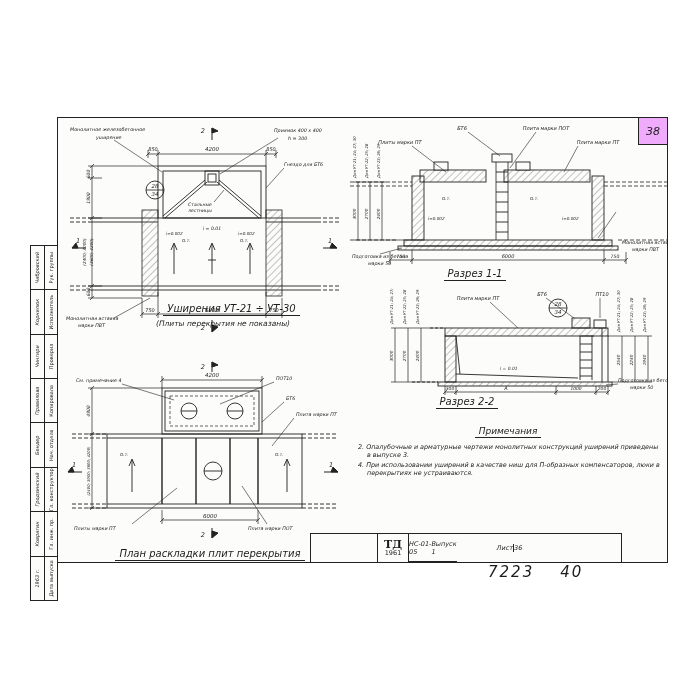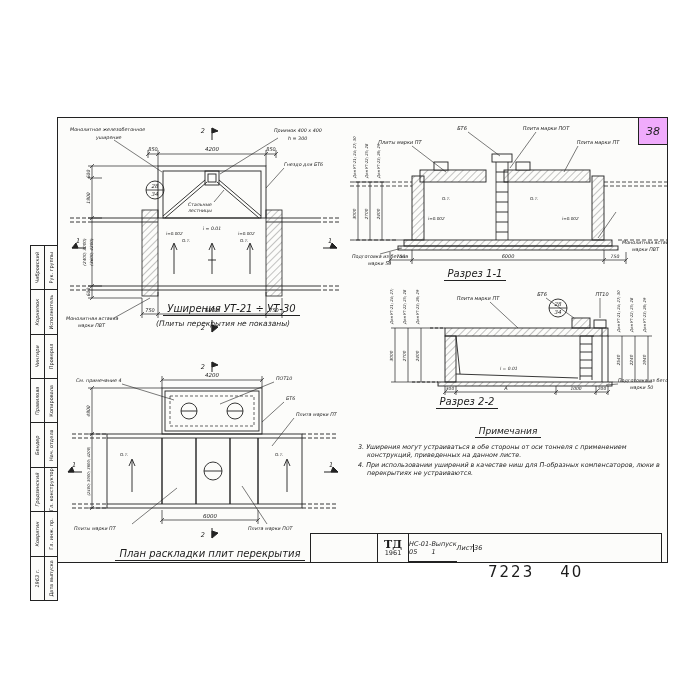--- a/index.html
+++ b/index.html
@@ -13,39 +13,39 @@
     border:1.6px solid #222;background:#fcfcfa;box-sizing:border-box;
   }
   svg{position:absolute;font-family:"DejaVu Sans",sans-serif;font-style:italic;}
   svg text{stroke:none;fill:#1c1c1c;}
   .dtitle{position:absolute;text-align:center;font-style:italic;}
   .dtitle .u{display:inline-block;border-bottom:1px solid #222;padding:0 4px 1px 4px;}
   .subt{position:absolute;text-align:center;font-style:italic;}
   .notes{position:absolute;left:358px;top:443px;width:302px;font-size:6.4px;
     font-style:italic;line-height:1.3;}
   .notes .ni{padding-left:9px;text-indent:-9px;margin-bottom:1px;}
-  .stamp{position:absolute;left:310px;top:533px;width:352px;height:30px;
+  .stamp{position:absolute;left:310px;top:533px;width:312px;height:30px;
     border:1.2px solid #222;box-sizing:border-box;display:flex;background:#fcfcfa;}
   .tb-empty{flex:0 0 66px;border-right:1px solid #222;}
   .tb-logo{flex:0 0 30px;border-right:1px solid #222;text-align:center;
     display:flex;flex-direction:column;justify-content:center;}
   .tb-logo .l1{font-family:"DejaVu Serif",serif;font-weight:bold;font-size:11px;line-height:11px;}
   .tb-logo .l2{font-size:6.5px;line-height:7px;}
   .tb-title{flex:1;display:flex;align-items:center;justify-content:center;
     font-style:italic;font-size:10px;border-right:1px solid #222;}
   .tb-code{flex:0 0 64px;display:flex;flex-direction:row;font-style:italic;font-size:6.5px;}
   .tb-code .r{flex:1;display:flex;align-items:center;justify-content:center;border-bottom:1px solid #222;}
-  .tb-code .r:last-child{border-bottom:none;}
+  .tb-code .r:last-child{border-bottom:none;margin-left:40px;}
   .tb-sheet{flex:1;display:flex;}
   .tb-sheet span{flex:1;display:flex;align-items:center;justify-content:center;}
   .tb-sheet .sl{border-right:1px solid #222;}
   .corner{position:absolute;left:638px;top:117px;width:30px;height:28px;
     border:1.6px solid #222;box-sizing:border-box;display:flex;align-items:center;
     justify-content:center;font-style:italic;font-size:11px;background:#f0abfc;}
-  .foot{position:absolute;left:488px;top:563px;width:140px;
+  .foot{position:absolute;left:488px;top:563px;width:140px;font-style:italic;
     font-size:15px;letter-spacing:2px;}
   .foot span{margin-right:26px;}
   .sigstrip{position:absolute;left:30px;top:245px;width:28px;height:356px;
     border:1px solid #222;box-sizing:border-box;background:#fcfcfa;}
   .sigrot{position:absolute;left:0;top:0;width:354px;height:26px;
     transform-origin:top left;transform:rotate(-90deg) translateX(-100%);
     display:flex;}
   .sigcell{flex:1;border-right:1px solid #222;display:flex;flex-direction:column;min-width:0;}
   .sigcell:last-child{border-right:none;}
   .sig-name{flex:1;border-bottom:1px solid #222;font-size:5px;font-style:italic;
@@ -476,21 +476,21 @@
 </svg>
 
 <div class="dtitle" style="left:100px;top:548px;width:220px;font-size:10px">
   <span class="u">План раскладки плит перекрытия</span>
 </div>
 
 <div class="dtitle" style="left:448px;top:426px;width:120px;font-size:9px">
   <span class="u">Примечания</span>
 </div>
 <div class="notes">
-  <div class="ni">3. Уширения могут устраиваться в обе стороны от оси тоннеля с применением конструкций, приведенных на данном листе.</div>
+  <div class="ni">2. Опалубочные и арматурные чертежи монолитных конструкций уширений приведены в выпуске 3.</div>
   <div class="ni">4. При использовании уширений в качестве ниш для П-образных компенсаторов, люки в перекрытиях не устраиваются.</div>
 </div>
 
 <div class="stamp">
   <div class="tb-empty"></div>
   <div class="tb-logo">
     <div class="l1">ТД</div>
     <div class="l2">1961</div>
   </div>
   <div class="tb-code">

